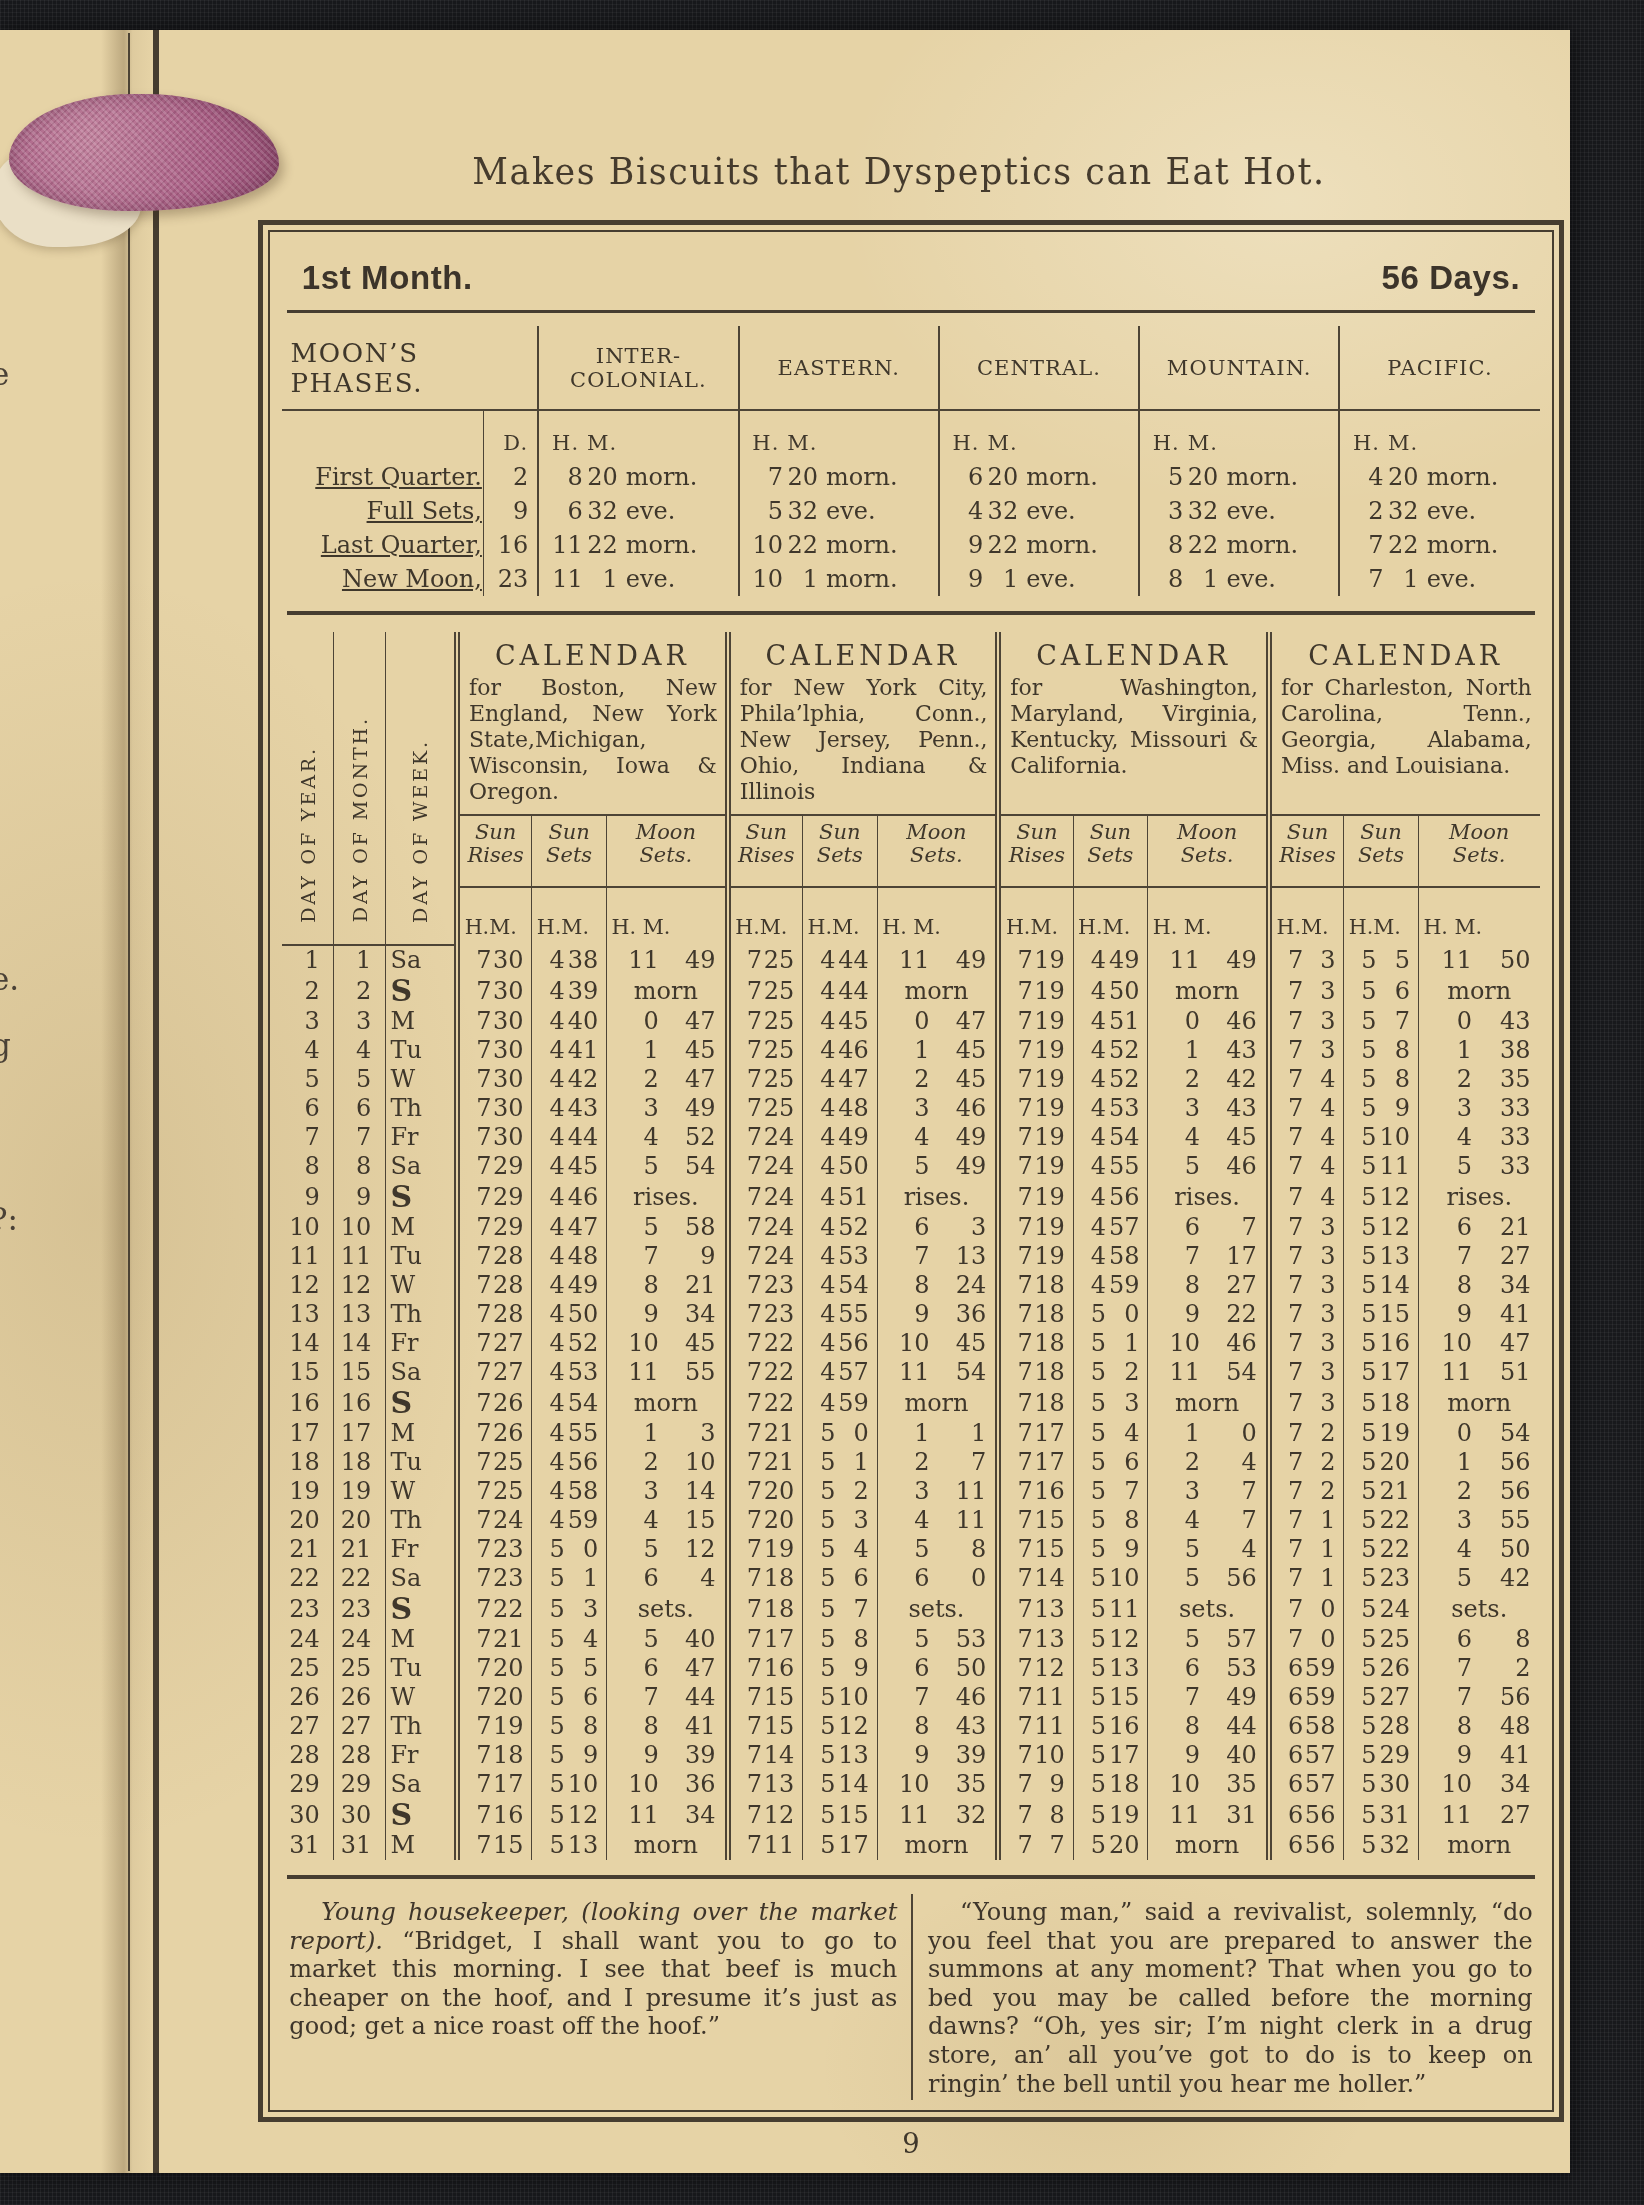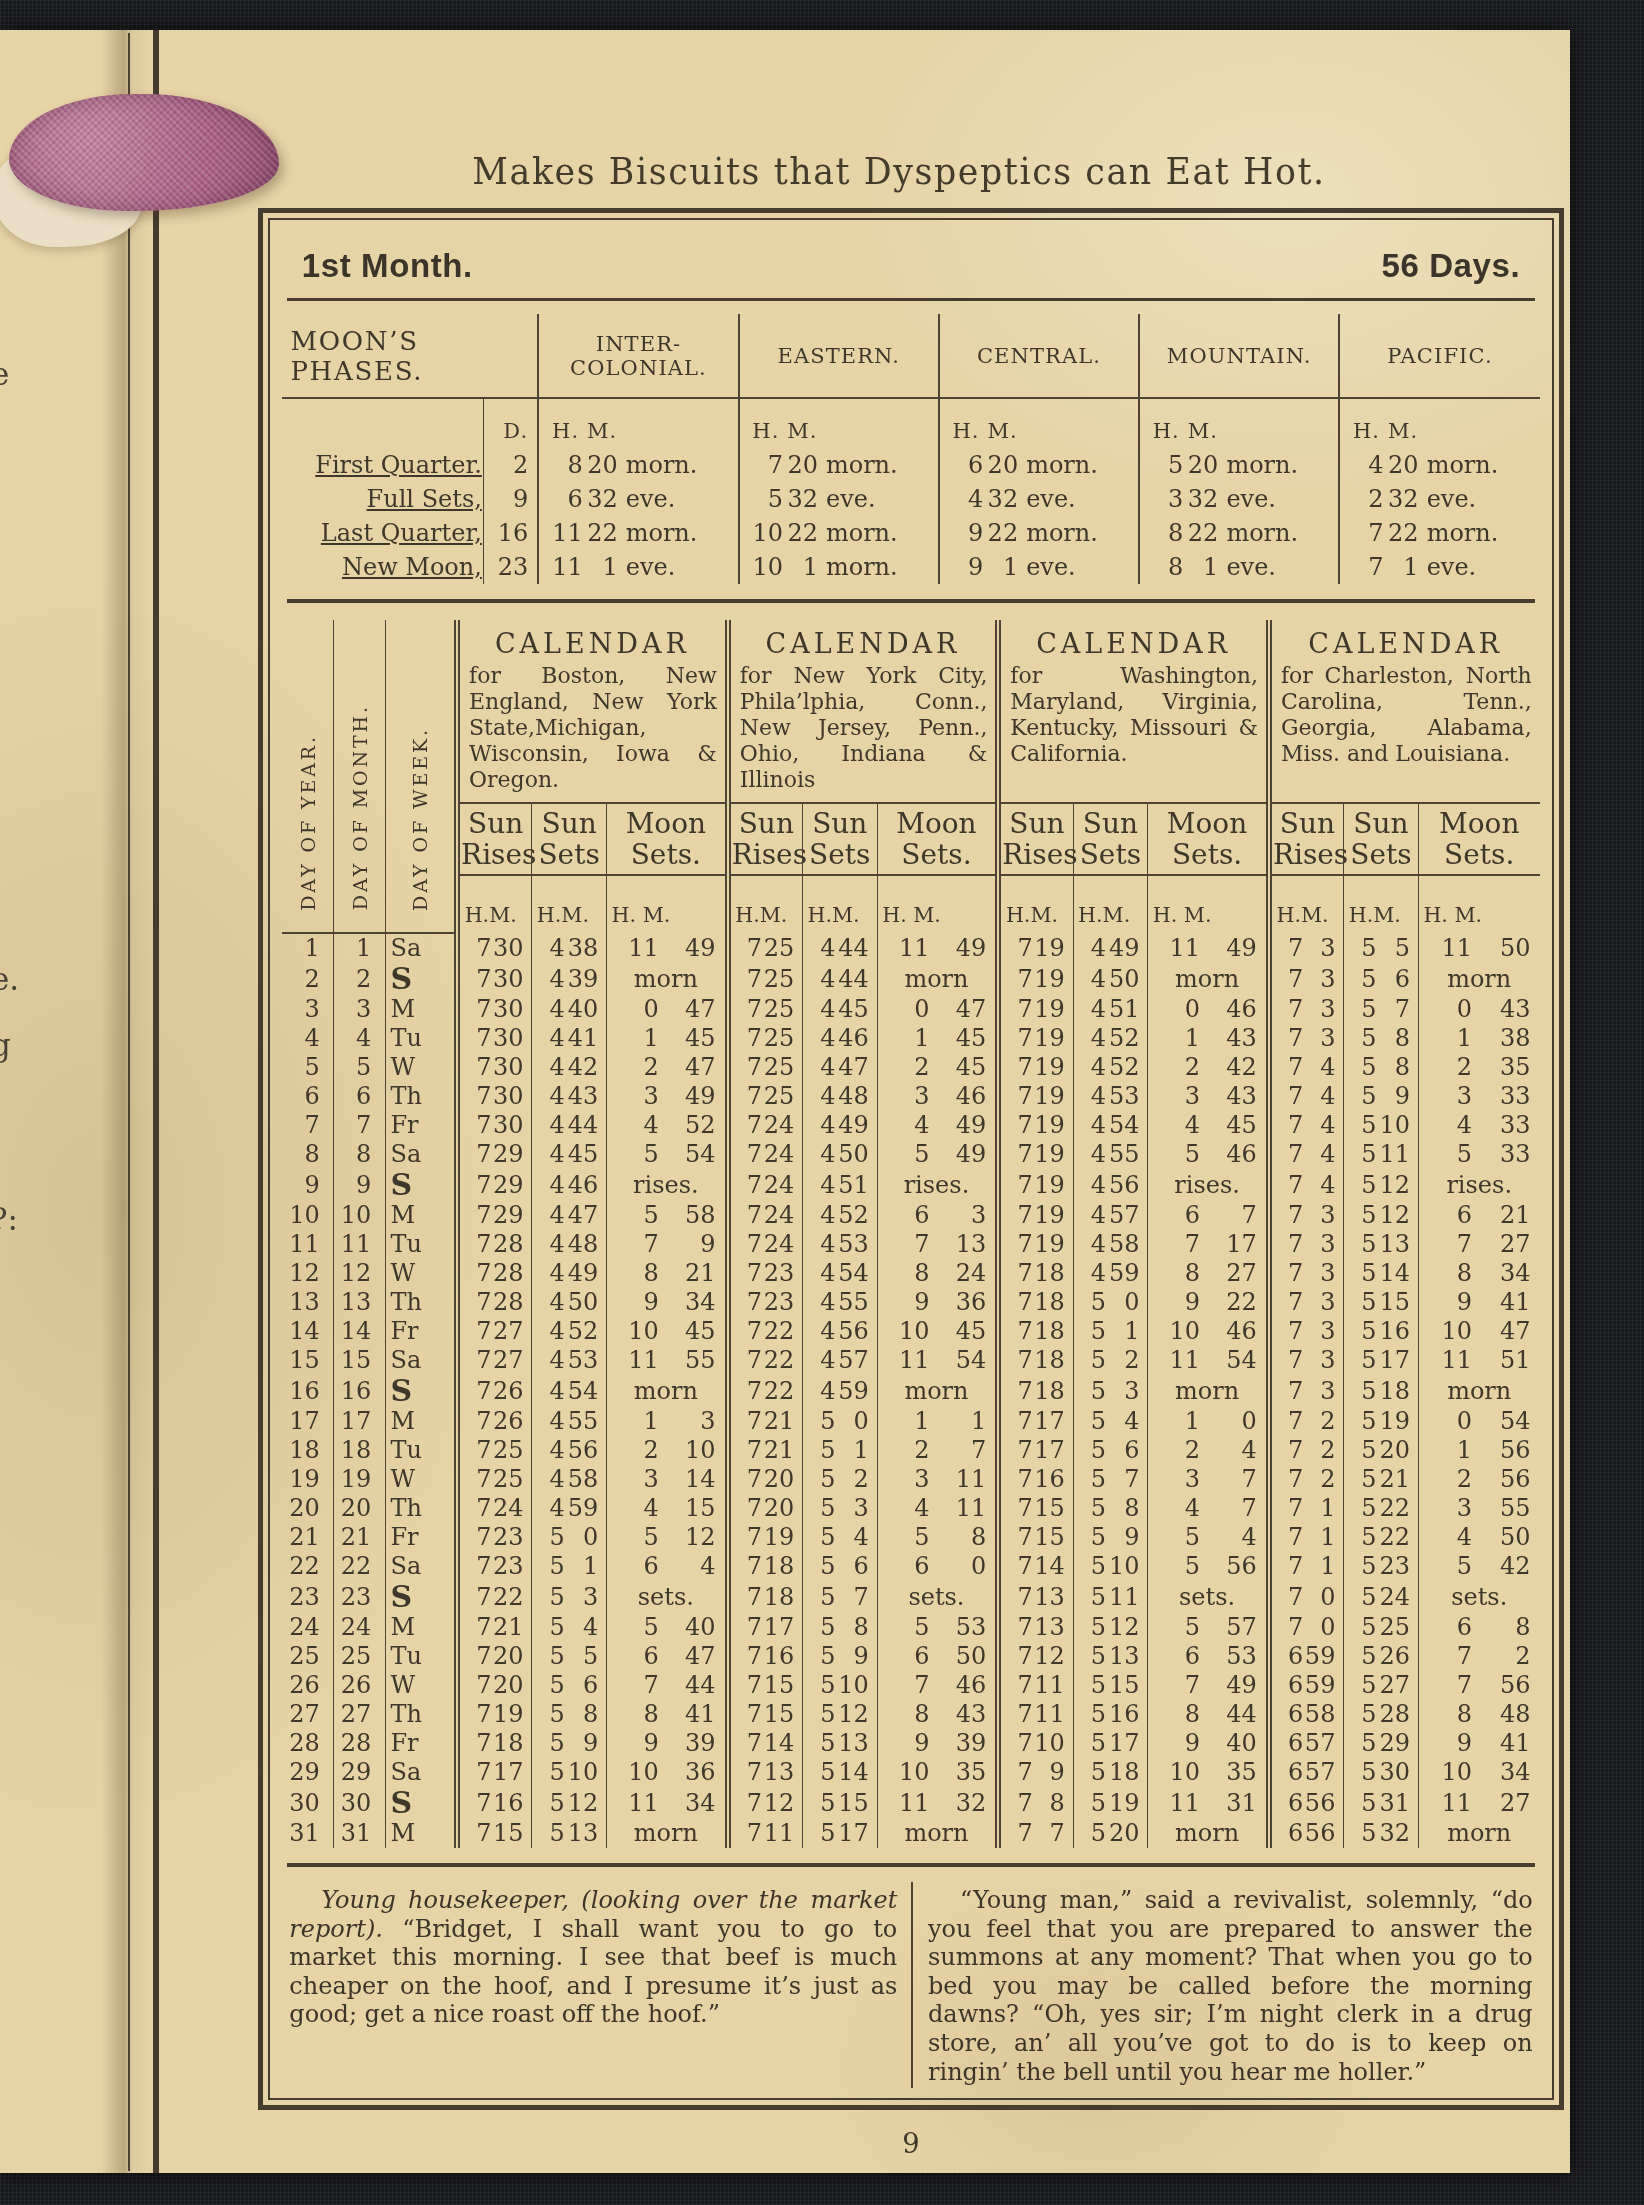--- a/index.html
+++ b/index.html
@@ -36,21 +36,21 @@
     border-radius:40% 60% 55% 45%/50% 55% 45% 60%;box-shadow:0 3.4px 8px rgba(80,60,30,.25);}
   .fabric{position:absolute;left:9.1px;top:94px;width:270px;height:117px;
     background:radial-gradient(circle at 30% 40%, #c2849f, #a95f85 60%, #8e4a6e);
     border-radius:48% 52% 55% 45%/58% 62% 42% 46%;
     box-shadow:inset 0 0 19.4px rgba(60,20,40,.38), 4.6px 5.7px 10.3px rgba(60,40,20,.30);}
   .fabric::after{content:"";position:absolute;inset:0;border-radius:inherit;
     background:repeating-linear-gradient(45deg, rgba(255,255,255,.14) 0 2.3px, transparent 2.3px 5.1px),
                repeating-linear-gradient(-45deg, rgba(90,30,60,.18) 0 1.7px, transparent 1.7px 4.6px);}
   .slogan{position:absolute;left:268px;top:150px;width:1262px;text-align:center;
     font-size:37px;letter-spacing:1.7px;color:#453b2d;transform:scaleX(.94);}
-  .page-box{position:absolute;left:258px;top:208px;width:1306px;height:1902px;
+  .page-box{position:absolute;left:258px;top:220px;width:1306px;height:1902px;
     border:5.7px solid #463d30;box-sizing:border-box;}
   .page-box::before{content:"";position:absolute;inset:4.6px;border:2.3px solid #463d30;pointer-events:none;}
   .box-inner{position:absolute;inset:17px 19.4px;display:flex;flex-direction:column;overflow:hidden;}
   .title-row{display:flex;justify-content:space-between;align-items:baseline;padding:17px 19.4px 10.3px;}
   .month-side{font-family:"Liberation Sans", sans-serif;font-weight:700;font-size:33px;letter-spacing:0.6px;color:#3c342a;}
   .month-title{font-size:46px;font-weight:700;letter-spacing:5.7px;color:#3c342a;}
   .rule2{height:5.1px;border-top:1.7px solid #463d30;border-bottom:2.9px solid #463d30;margin:2.3px 4.6px 0;}
   .rule2.heavy{border-top-width:2.9px;margin-top:15px;}
   table{border-collapse:collapse;table-layout:fixed;width:100%;}
   th,td{font-weight:400;}
@@ -73,21 +73,21 @@
   .cal-table{margin-top:17px;font-size:24px;}
   .cal-table col.w-doy{width:51px;} .cal-table col.w-dom{width:51px;} .cal-table col.w-dow{width:71px;}
   .cal-table col.w-r{width:74px;} .cal-table col.w-s{width:74px;} .cal-table col.w-m{width:120px;}
   .thin{border-left:1.7px solid #4d4436;}
   .blk{border-left:6.9px double #4d4436;}
   th.vert{vertical-align:bottom;text-align:center;padding-bottom:15px;border-bottom:2.3px solid #4d4436;}
   th.vert span{writing-mode:vertical-rl;transform:rotate(180deg);font-size:19px;letter-spacing:2.9px;white-space:nowrap;}
   th.blockhead{border-bottom:2.3px solid #4d4436;vertical-align:top;}
   .cal-word{text-align:center;font-size:27px;letter-spacing:4px;margin:6.9px 0 4.6px;}
   .cal-region{font-size:22px;line-height:1.18;text-align:justify;padding:0 6.9px 8px 8px;}
-  th.sub{font-size:28px;line-height:1.1;vertical-align:top;padding-top:4.6px;height:64px;border-bottom:2.3px solid #4d4436;}
+  th.sub{font-size:21px;line-height:1.1;vertical-align:top;padding-top:4.6px;height:64px;border-bottom:2.3px solid #4d4436;font-style:italic;}
   th.hm{font-size:20.6px;text-align:left;vertical-align:bottom;padding:9.1px 0 5.7px 4.6px;height:42px;white-space:nowrap;}
   .cal-table tbody td{height:27px;line-height:1;}
   .c-doy,.c-dom{text-align:right;padding-right:13.7px;}
   .c-dow{text-align:left;padding-left:4.6px;}
   .c-dow.sun{font-weight:700;font-size:30px;}
   .c-t{white-space:nowrap;}
   .c-t .h{display:inline-block;width:44%;text-align:right;}
   .c-t .m{display:inline-block;width:53%;text-align:right;padding-right:4.6px;box-sizing:border-box;}
   .c-t.word{text-align:center;}
   .anecdotes{display:flex;margin-top:15px;color:#3e352a;}

